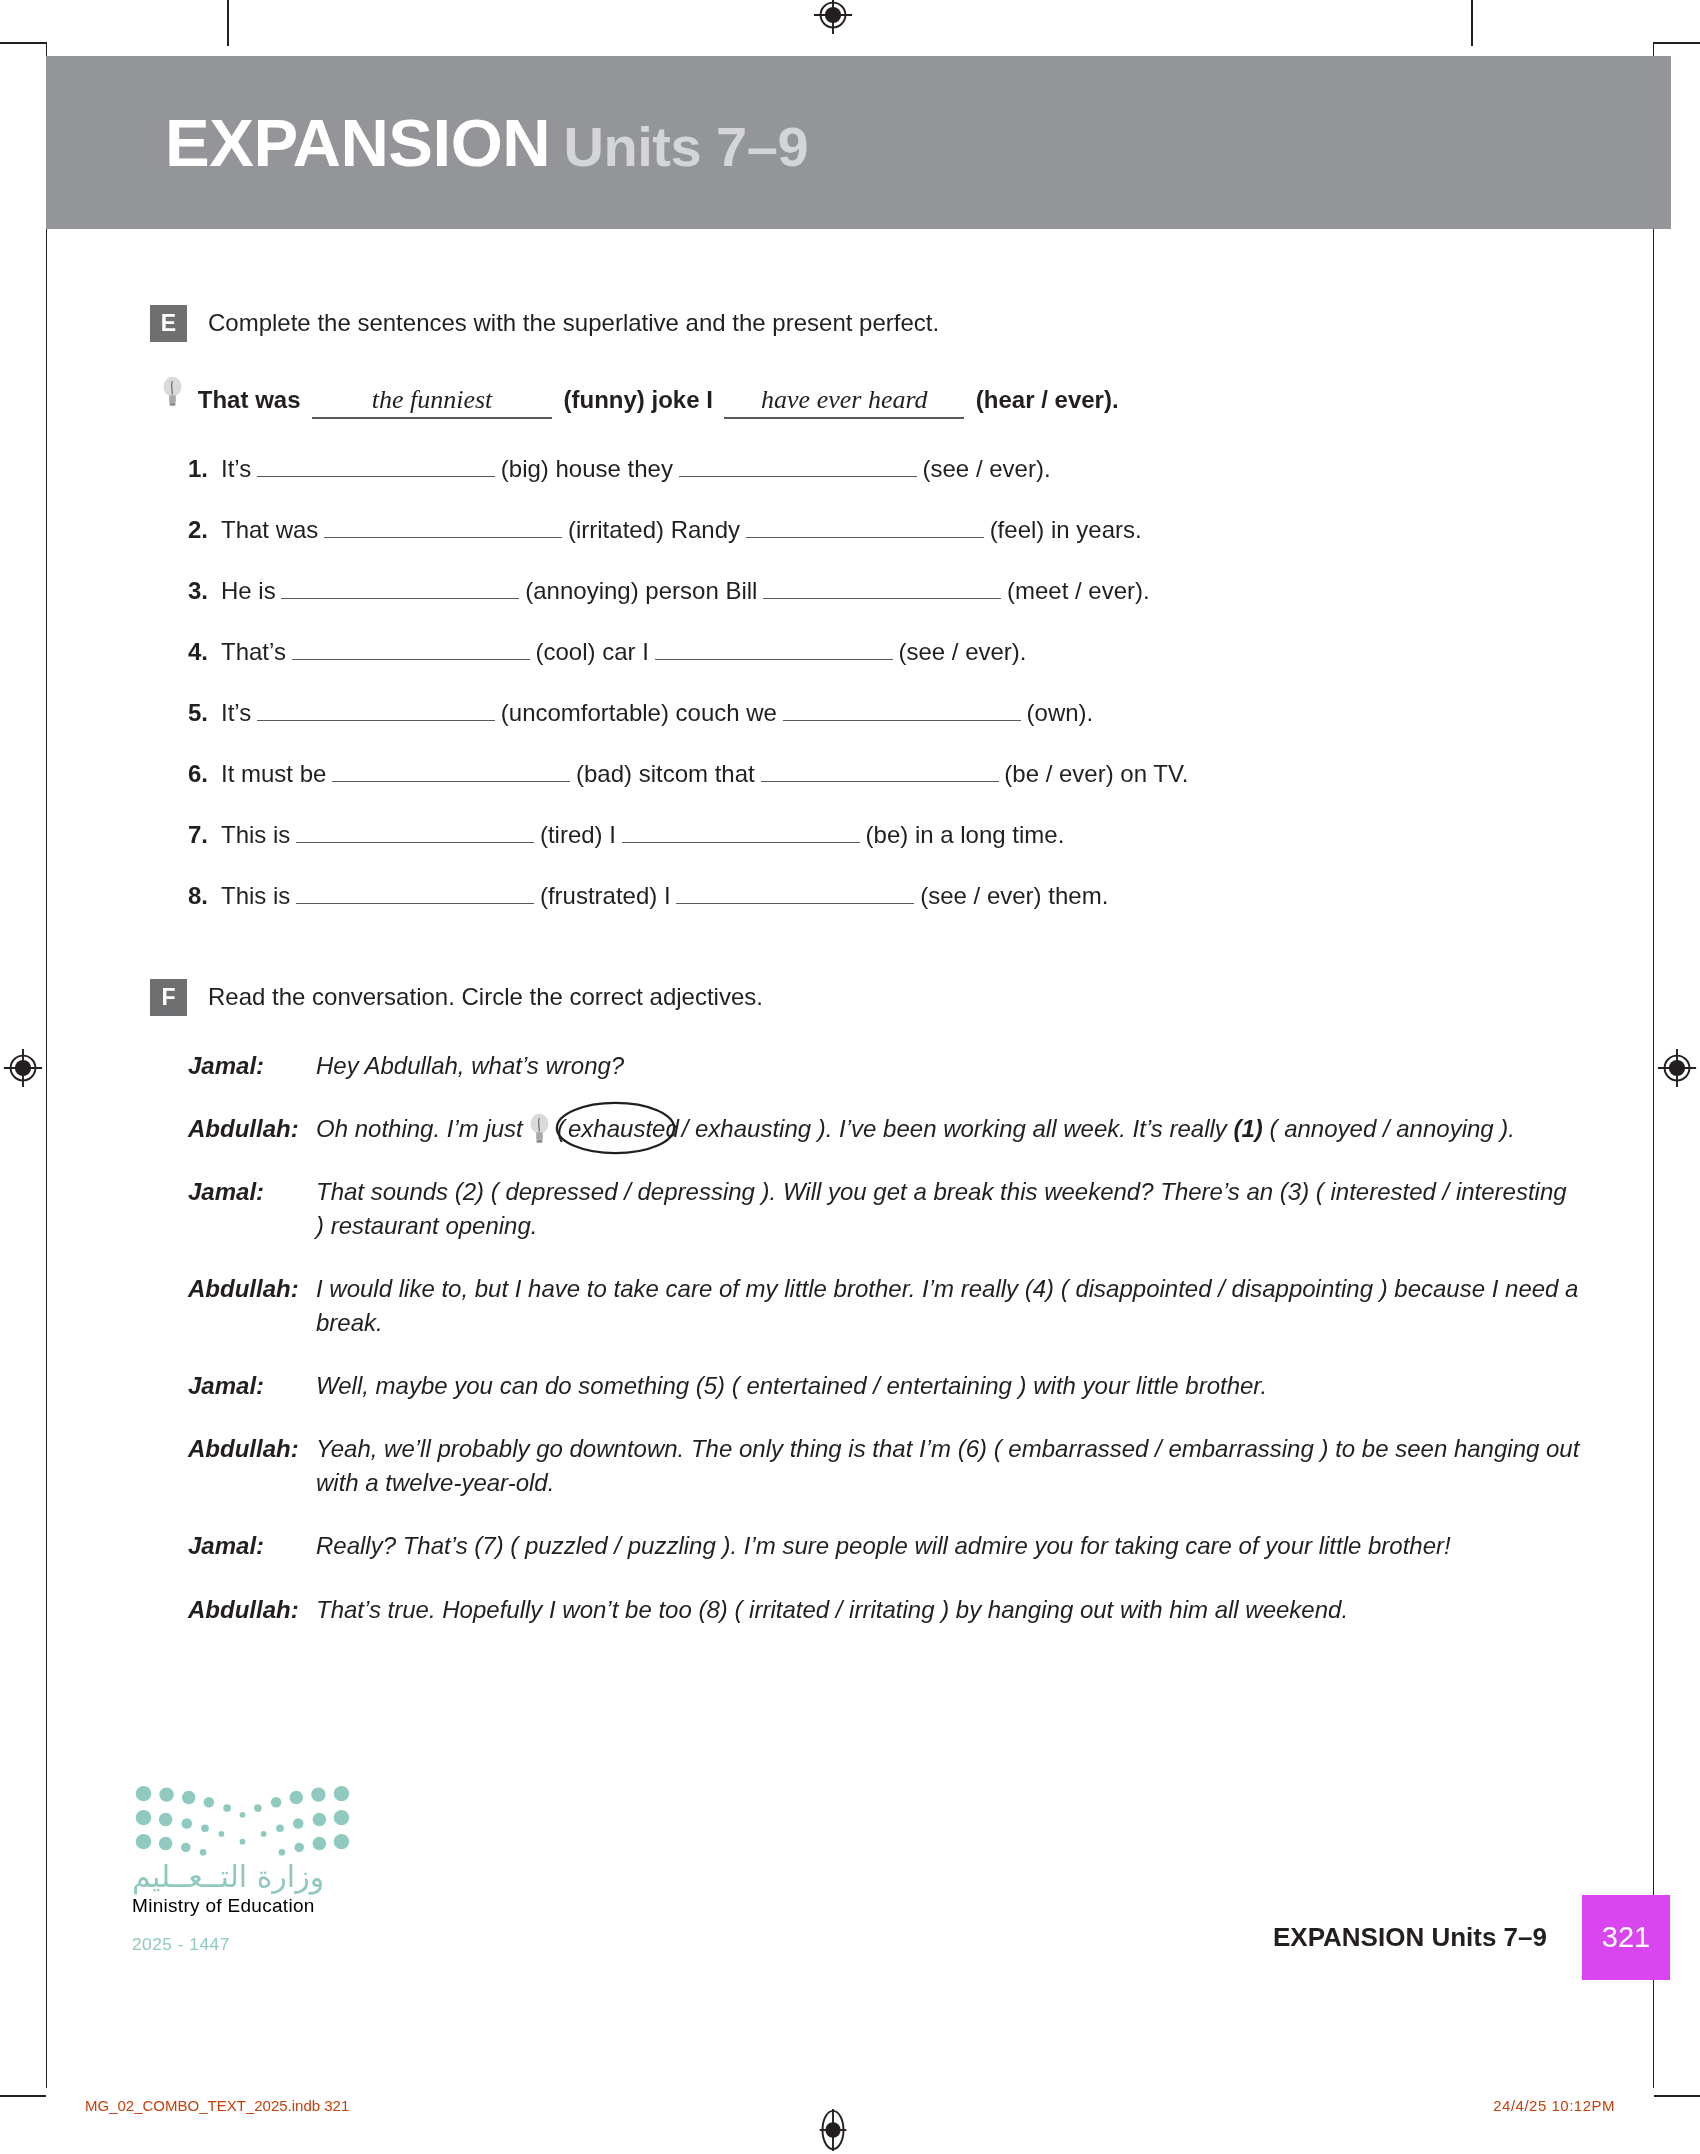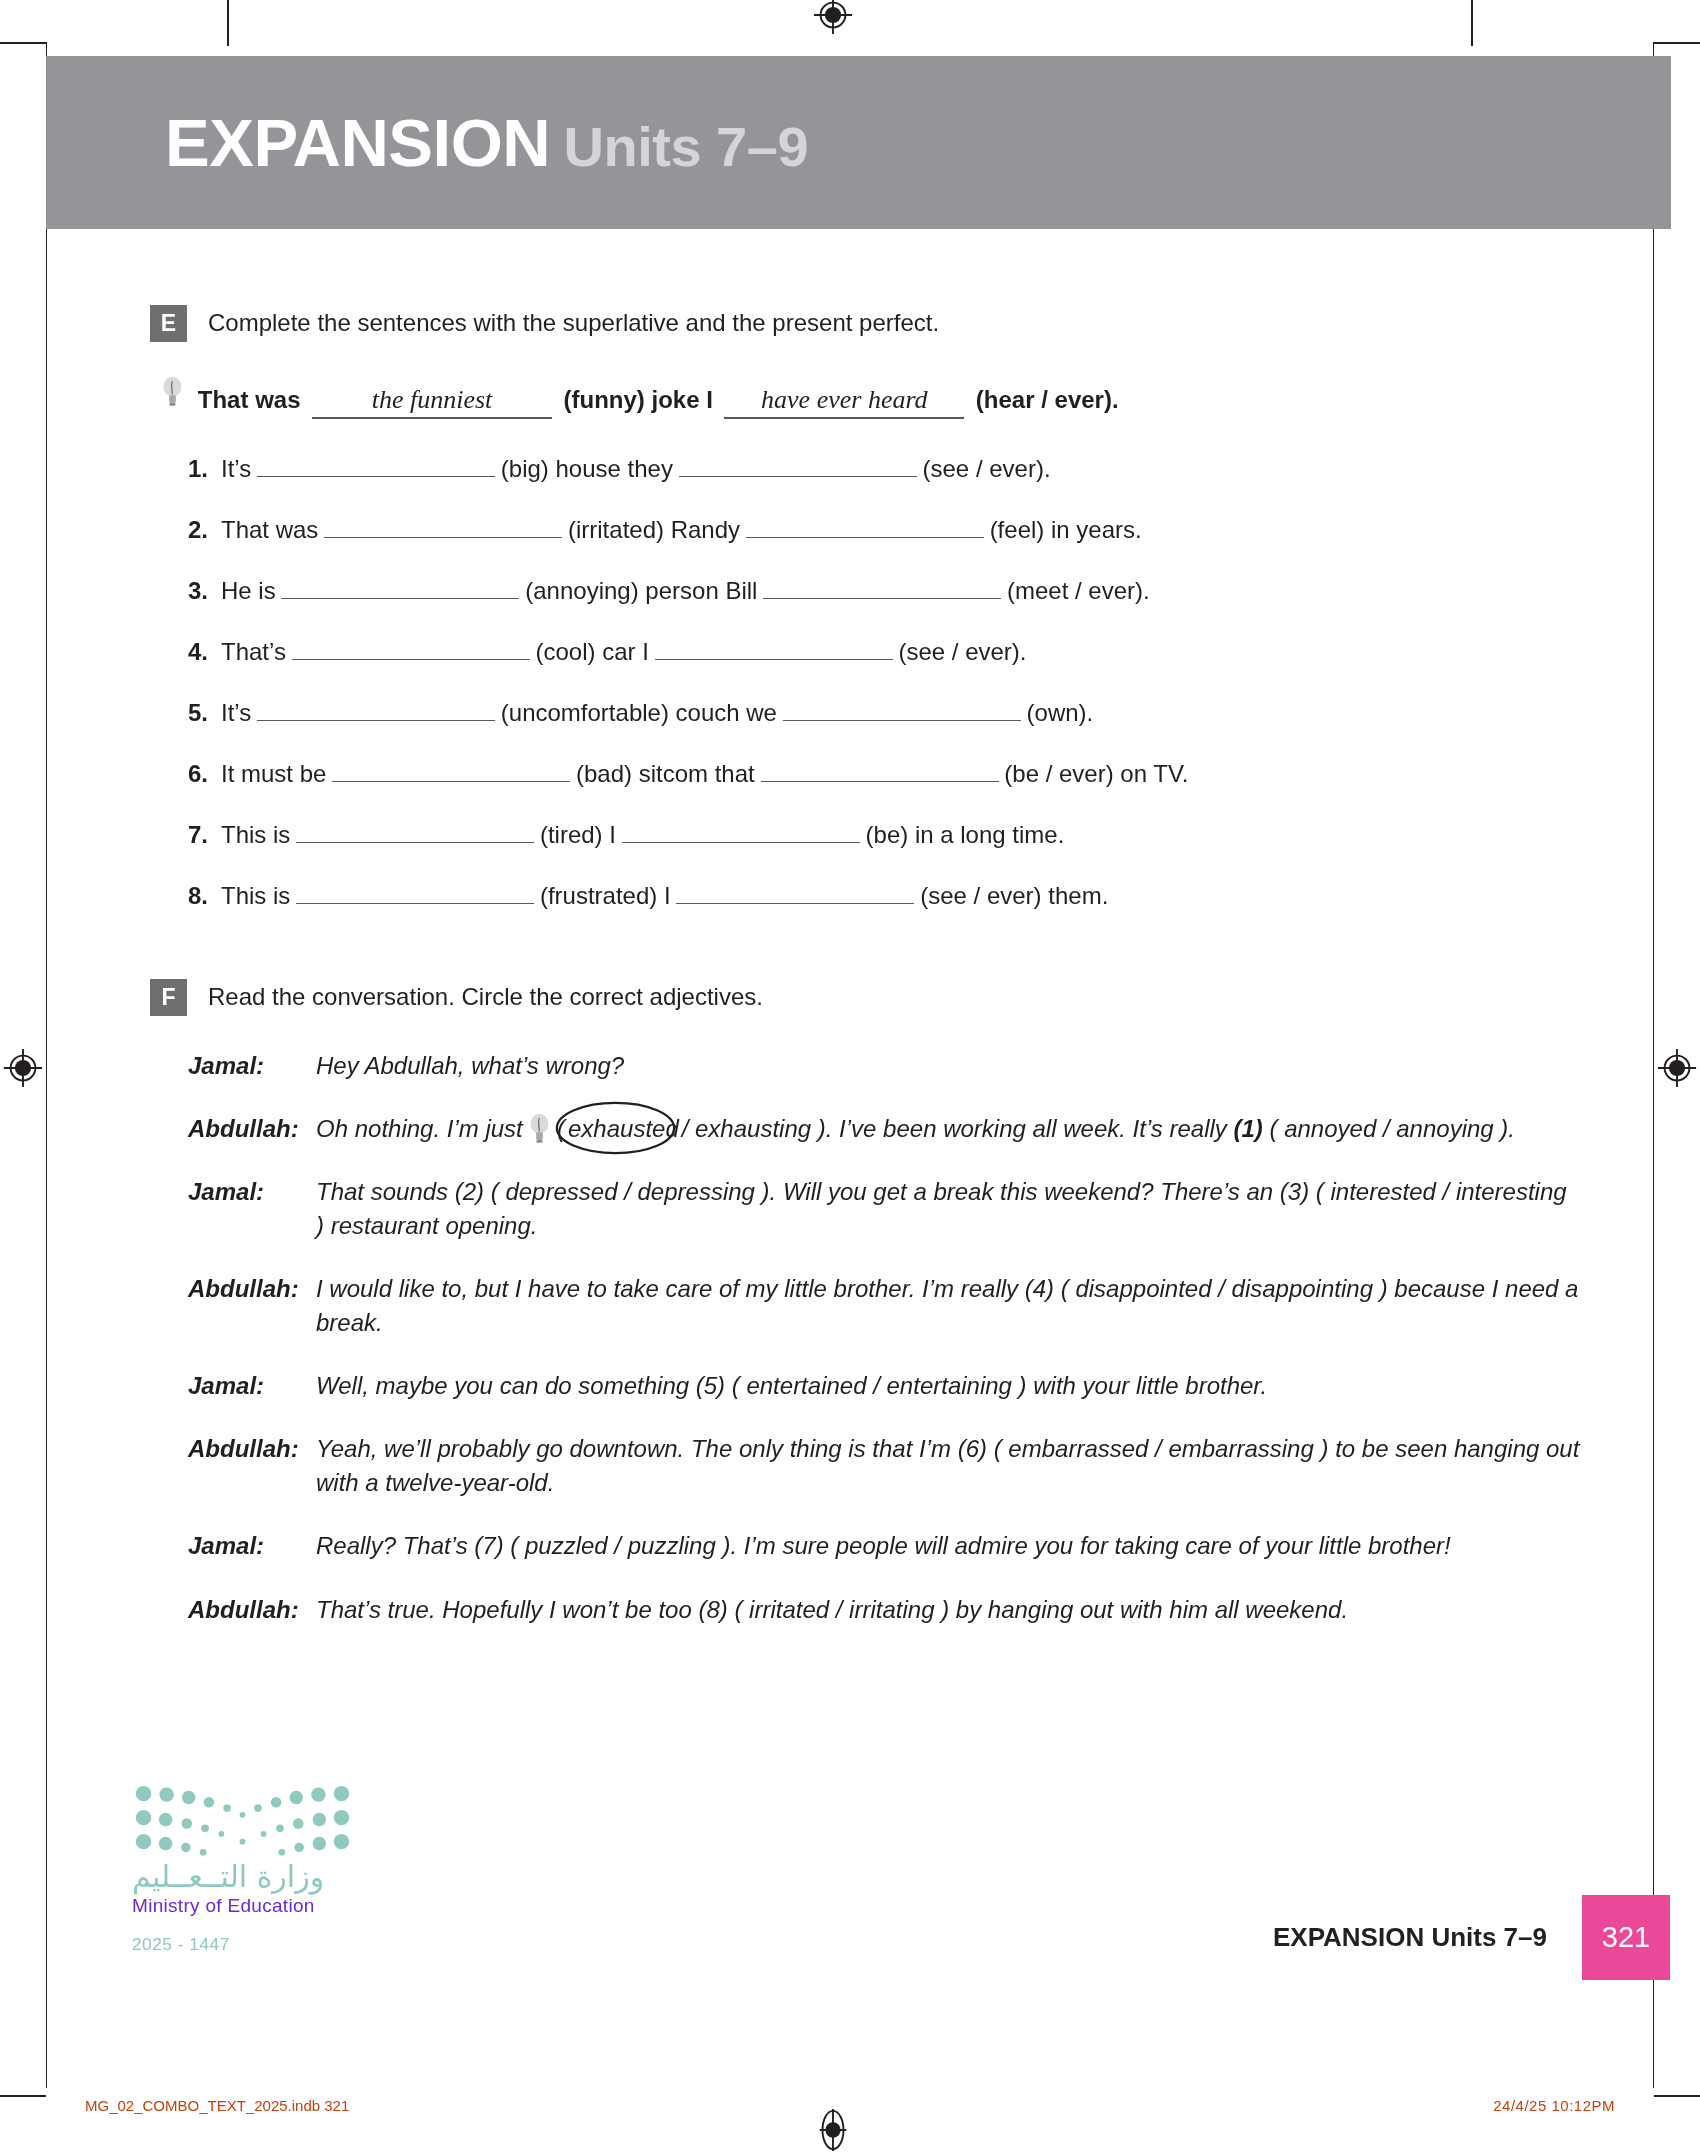--- a/index.html
+++ b/index.html
@@ -175,21 +175,21 @@
     font-size: 30px;
     color:#8fc9bf;
     letter-spacing:1px;
     margin-top: 0;
     direction: rtl;
     text-align:left;
     font-family:"DejaVu Sans", sans-serif;
   }
   .moe-en {
     font-size: 19px;
-    color:#6d28d9;
+    color:#000000;
     margin-top: 1px;
     letter-spacing:0.3px;
   }
   .moe-yr {
     font-size: 17.3px;
     color:#8fc9bf;
     margin-top: 17px;
     letter-spacing:0.5px;
   }
 
@@ -205,21 +205,21 @@
     font-size: 26px;
     font-weight:bold;
     color:#231f20;
     display:flex;
     align-items:center;
     padding-right: 35px;
     white-space:nowrap;
   }
   .page-box {
     width: 88px;
-    background:#ec4899;
+    background:#d946ef;
     color:#ffffff;
     font-size:29px;
     font-weight:normal;
     display:flex;
     align-items:center;
     justify-content:center;
   }
 
   
   .slug {

